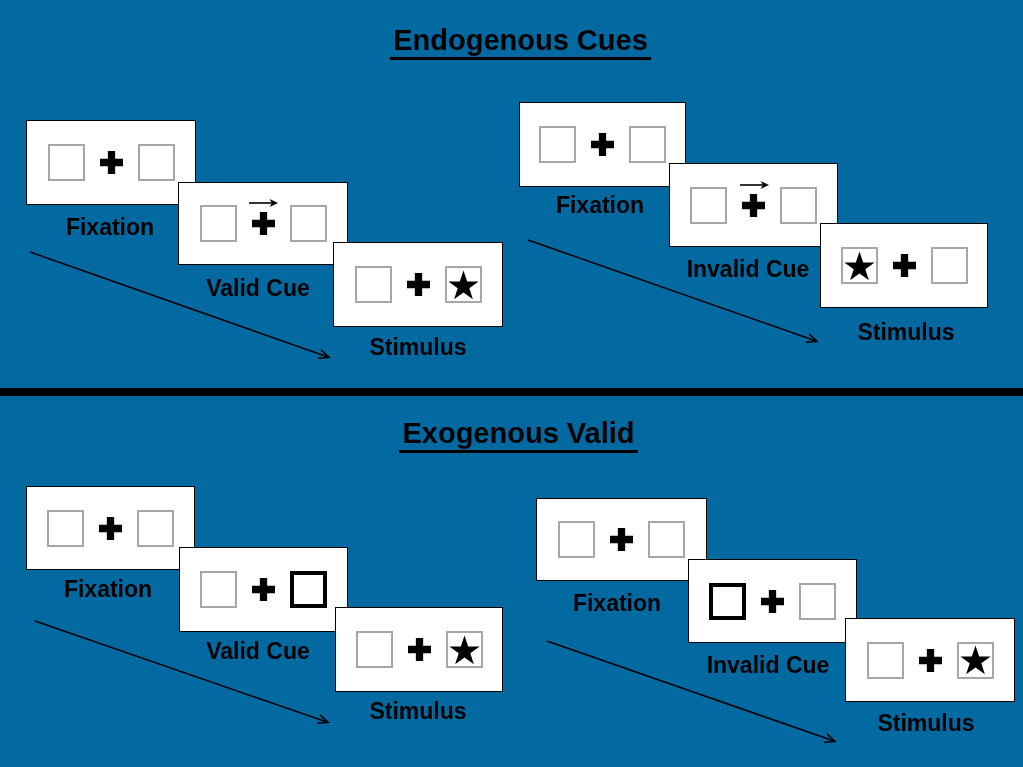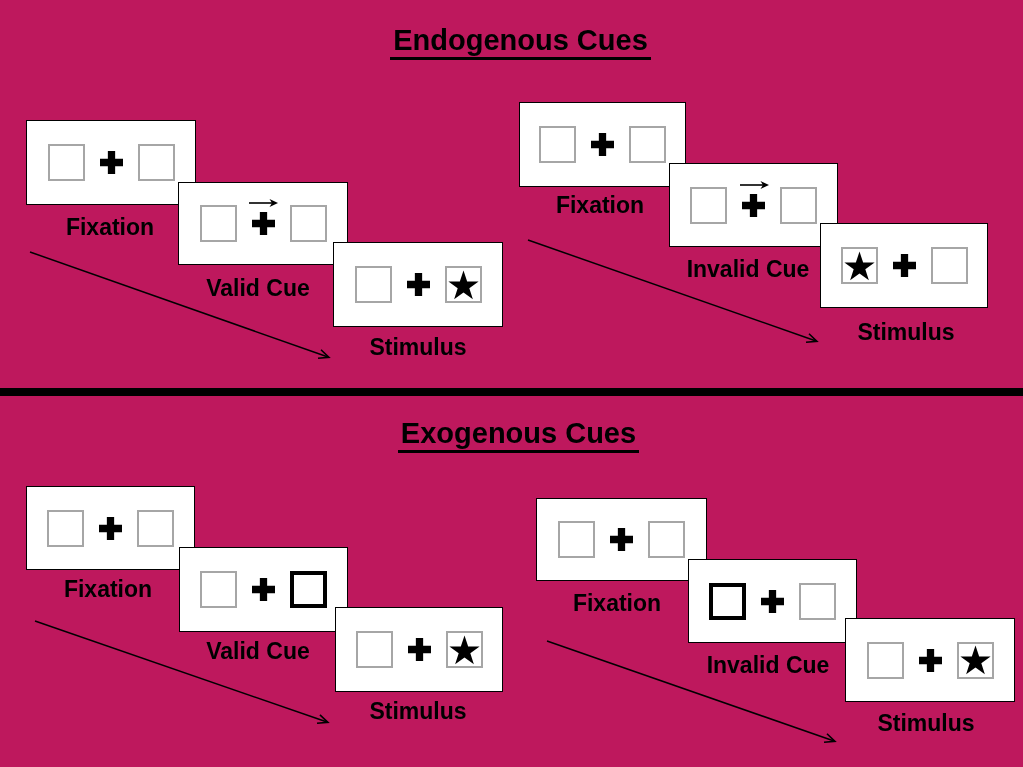--- a/index.html
+++ b/index.html
@@ -1,17 +1,17 @@
 <!DOCTYPE html>
 <html><head>
 <meta charset="utf-8">
 <style>
   html,body { margin:0; padding:0; background:#ffffff; }
   .stage {
-    position:relative; width:1023px; height:767px; background:#be185d;
+    position:relative; width:1023px; height:767px; background:#0369a1;
     font-family:"Liberation Sans", sans-serif; overflow:hidden; color:#000;
   }
   .section-title { position:absolute; width:100%; text-align:center; }
   .section-title .t {
     display:inline-block; font-size:29px; font-weight:bold; line-height:1.15;
     border-bottom:3px solid #000; padding:0 3px 0 3px;
   }
   .divider { position:absolute; left:0; top:388px; width:1023px; height:8px; background:#000000; }
   .overlay { position:absolute; left:0; top:0; z-index:0; }
   .panel {
@@ -44,21 +44,21 @@
     <line x1="30" y1="252" x2="328" y2="357" stroke="#000" stroke-width="1.5" marker-end="url(#ah)"></line>
     <line x1="528" y1="240" x2="816" y2="341" stroke="#000" stroke-width="1.5" marker-end="url(#ah)"></line>
     <line x1="35" y1="621" x2="327" y2="722" stroke="#000" stroke-width="1.5" marker-end="url(#ah)"></line>
     <line x1="547" y1="641" x2="834" y2="741" stroke="#000" stroke-width="1.5" marker-end="url(#ah)"></line>
   </svg>
 
   <div class="section-title" style="top:24px; left:9px;">
     <span class="t">Endogenous Cues</span>
   </div>
   <div class="section-title" style="top:417px; left:7px;">
-    <span class="t">Exogenous Cues</span>
+    <span class="t">Exogenous Valid</span>
   </div>
 
   <div class="divider"></div>
 
   <div class="panel" style="left:26px; top:120px; width:170px; height:85px;">
     <div class="box"></div>
     <div class="cross-wrap">
       <svg width="23" height="23" viewBox="0 0 24 24">
         <path d="M8.2 0 h7.6 v8.2 H24 v7.6 h-8.2 V24 H8.2 v-8.2 H0 V8.2 h8.2 Z" fill="#000"></path>
       </svg>

